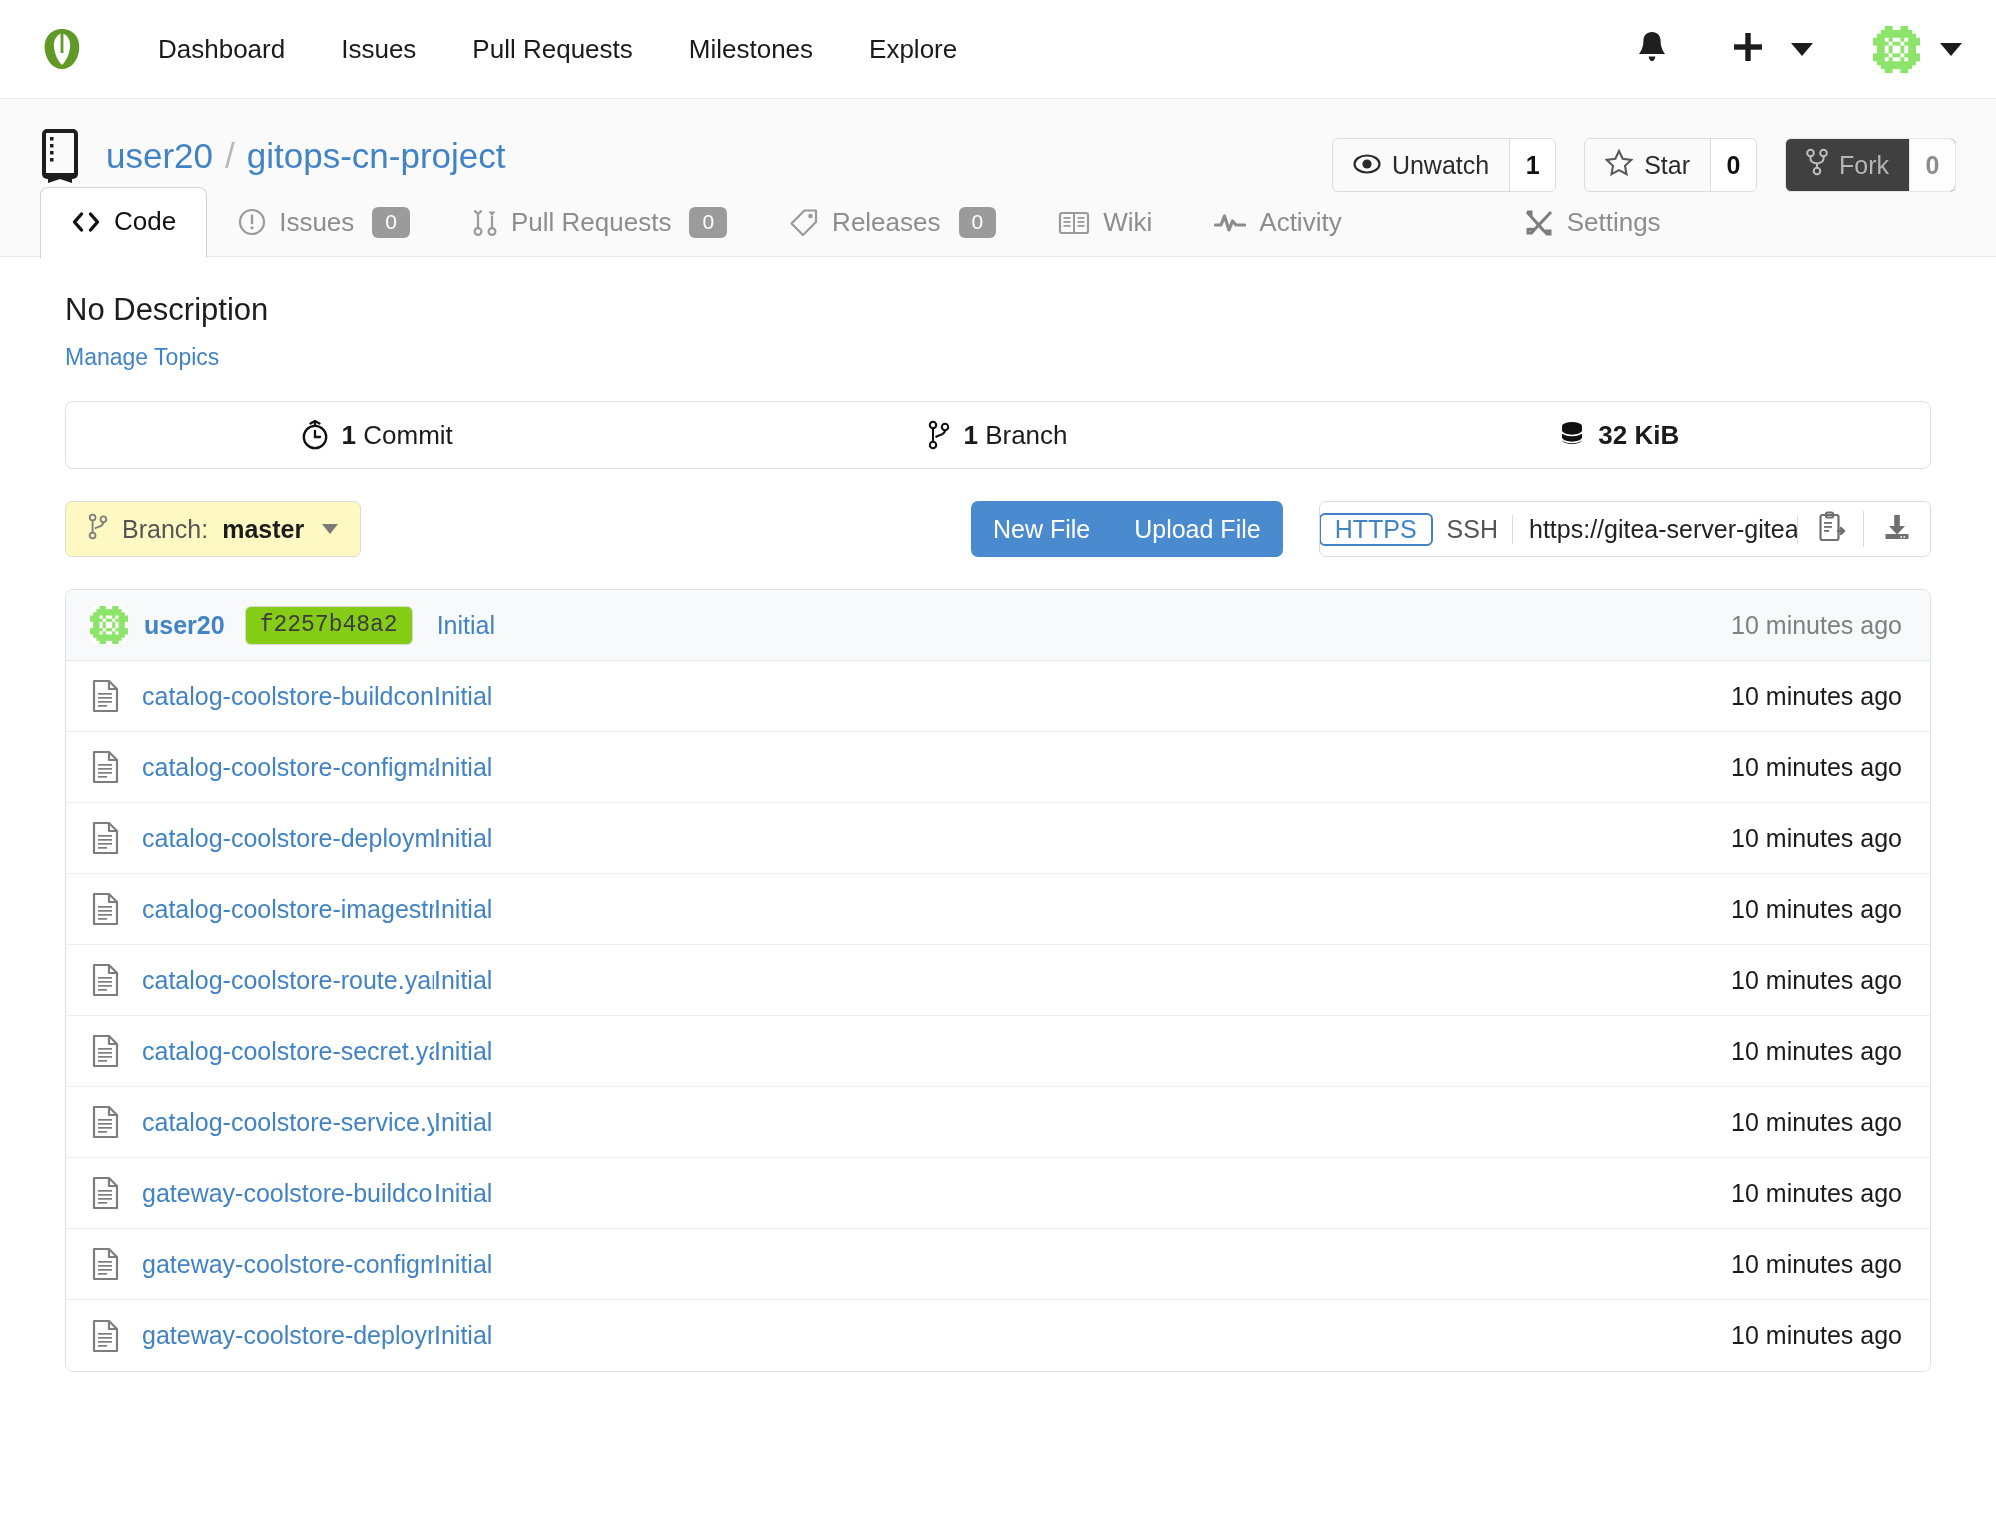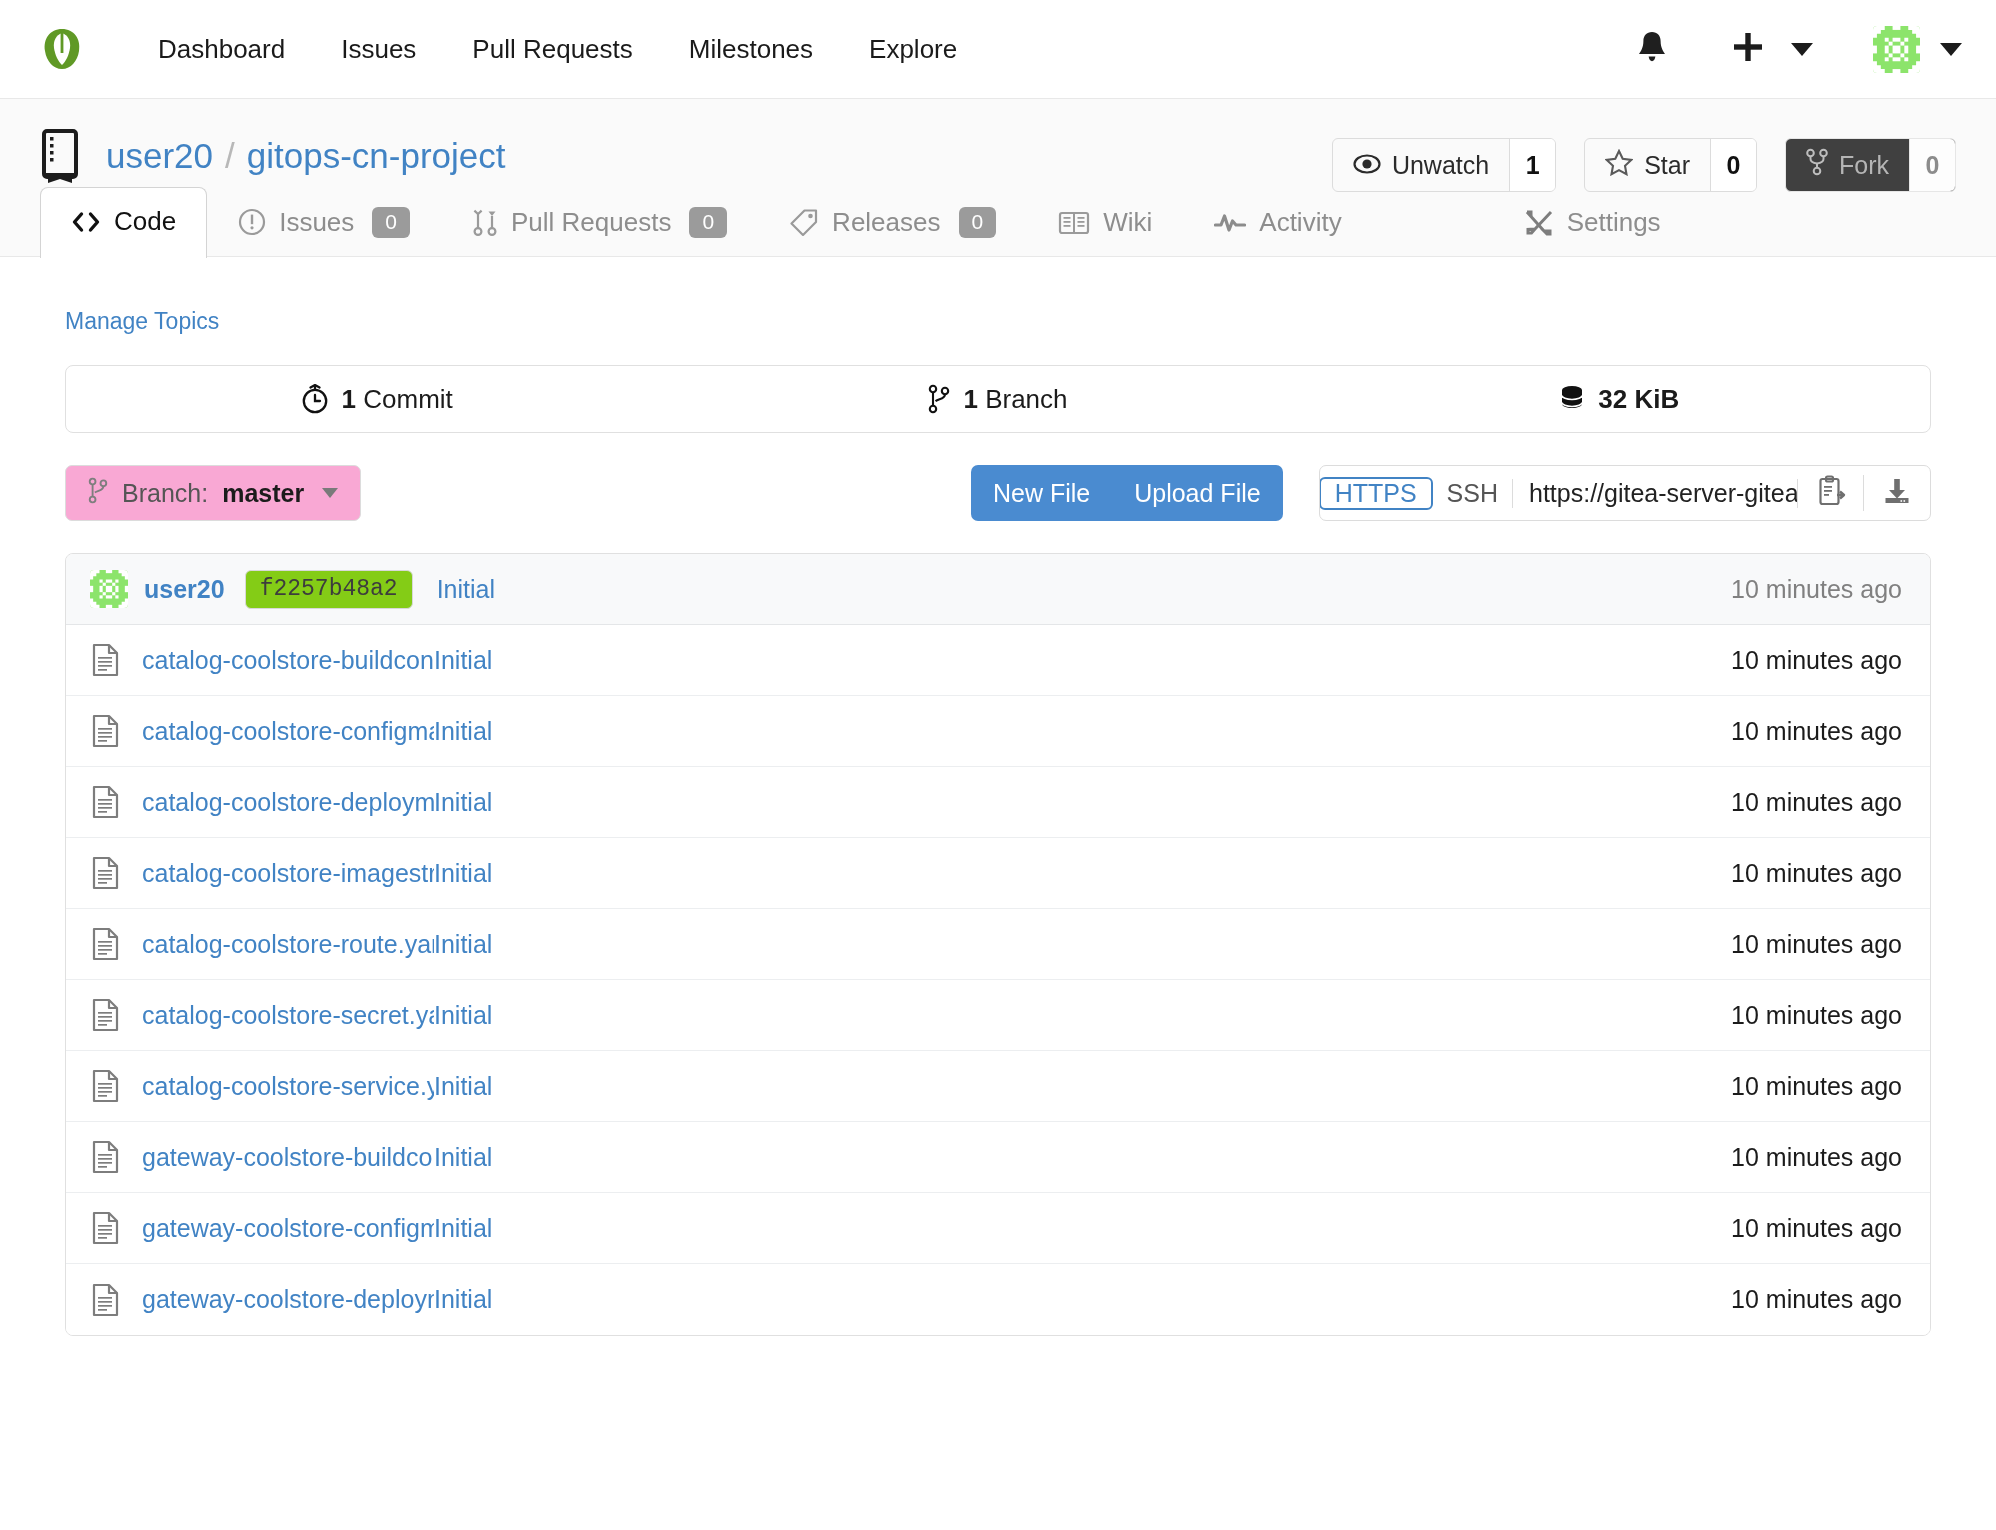--- a/index.html
+++ b/index.html
@@ -212,21 +212,21 @@
     margin: 32px 25px 0 25px;
     display: flex;
     align-items: center;
     height: 56px;
     position: relative;
   }
   .branch-btn {
     display: flex; align-items: center; gap: 14px;
     border: 1px solid #dcdcdc;
     border-radius: 7px;
-    background: #f9a8d4;
+    background: #fef9c3;
     height: 56px;
     padding: 0 22px;
     font-size: 25px;
     color: #555;
     cursor: pointer;
     white-space: nowrap;
   }
   .branch-btn b { color: #1c1c1c; }
   .branch-btn .mini-caret {
     width: 0; height: 0;
@@ -618,20 +618,21 @@
         </svg>
       </span>
       <span>Settings</span>
     </a>
   </div>
 </div>
 
 <div class="content">
 
   <div class="desc-block">
+    <div class="desc-title">No Description</div>
     <a class="topics-link" href="#">Manage Topics</a>
   </div>
 
   <div class="stats-bar">
     <a class="stat-cell" href="#">
       <span>
         <svg width="28" height="30" viewBox="0 0 28 30">
           <circle cx="14" cy="17" r="11.2" fill="none" stroke="#111" stroke-width="2.3"></circle>
           <path d="M14 11 V17 H19" fill="none" stroke="#111" stroke-width="2.3" stroke-linecap="round"></path>
           <path d="M9.5 3.5 L14 1 L18.5 3.5" fill="none" stroke="#111" stroke-width="2.3" stroke-linecap="round" stroke-linejoin="round"></path>

